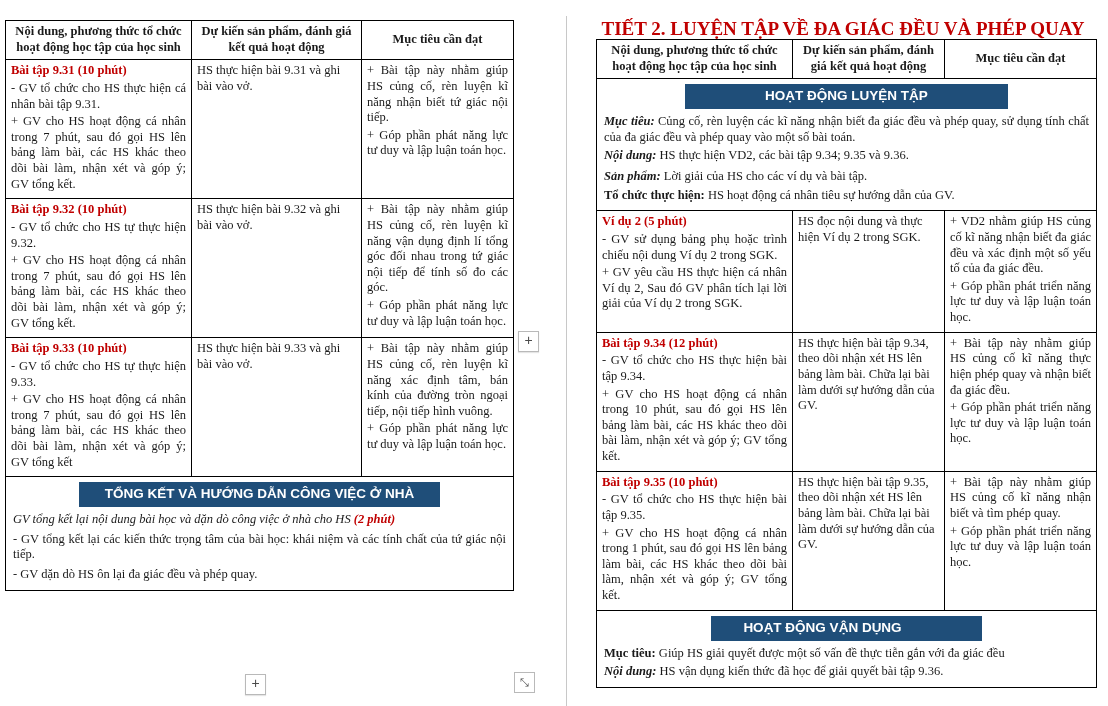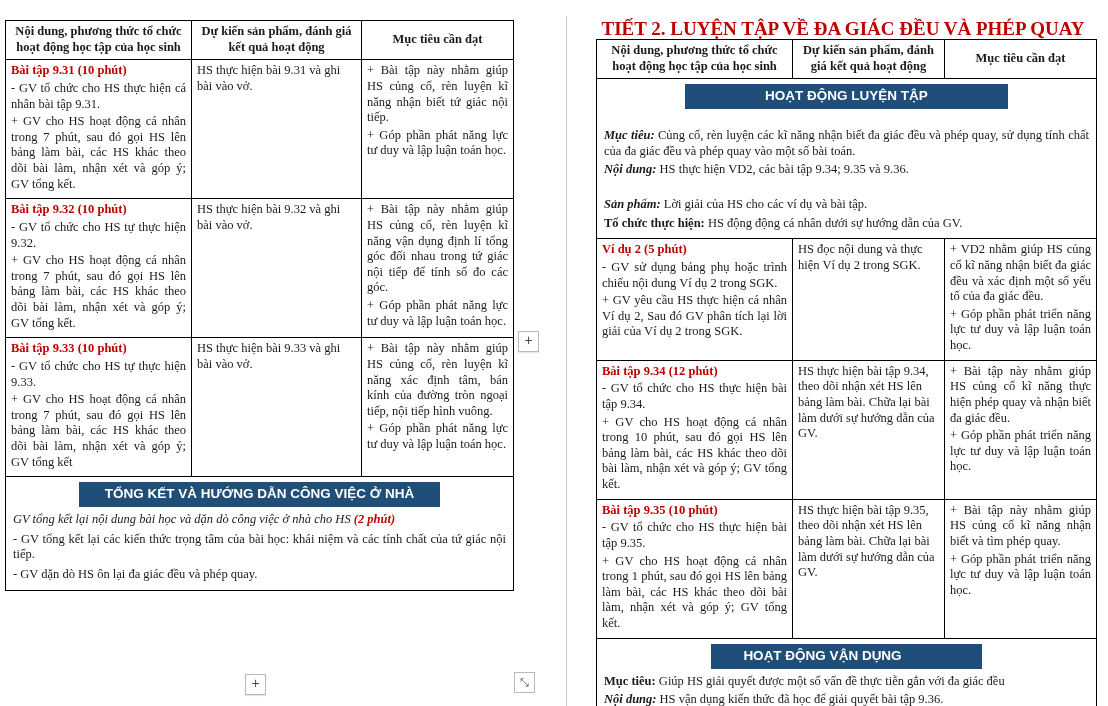--- a/index.html
+++ b/index.html
@@ -233,31 +233,31 @@
         <td class="hdr">Nội dung, phương thức tổ chức hoạt động học tập của học sinh</td>
         <td class="hdr">Dự kiến sản phẩm, đánh giá kết quả hoạt động</td>
         <td class="hdr">Mục tiêu cần đạt</td>
       </tr>
 
       <tr>
         <td colspan="3" class="pad-cell">
           <div class="banner-wrap">
             <span class="banner-inline" style="padding-left:80px;padding-right:80px;">HOẠT ĐỘNG LUYỆN TẬP</span>
           </div>
-          <p class="nm just" style="margin-top:19px;font-family:Liberation Serif, serif;">
+          <p class="nm just" style="margin-top:5px;font-family:Liberation Serif, serif;">
             <span class="b ital">Mục tiêu:</span><span> Củng cố, rèn luyện các kĩ năng nhận biết đa giác đều và phép quay, sử dụng tính chất của đa giác đều và phép quay vào một số bài toán.</span>
           </p>
           <p class="nm just" style="margin-top:3px;">
             <span class="b ital">Nội dung:</span><span> HS thực hiện VD2, các bài tập 9.34; 9.35 và 9.36.</span>
           </p>
-          <p class="nm just" style="margin-top:19px;">
+          <p class="nm just" style="margin-top:5px;">
             <span class="b ital">Sản phẩm:</span><span> Lời giải của HS cho các ví dụ và bài tập.</span>
           </p>
           <p class="nm just" style="margin-top:3px;">
-            <span class="b">Tổ chức thực hiện:</span><span> HS động động cá nhân dưới sự hướng dẫn của GV.</span>
+            <span class="b">Tổ chức thực hiện:</span><span> HS hoạt động cá nhân tiêu sự hướng dẫn của GV.</span>
           </p>
         </td>
       </tr>
 
       <tr>
         <td>
           <p class="nm red">Ví dụ 2 (5 phút)</p>
           <p class="nm just">- GV sử dụng bảng phụ hoặc trình chiếu nội dung Ví dụ 2 trong SGK.</p>
           <p class="nm just">+ GV yêu cầu HS thực hiện cá nhân Ví dụ 2, Sau đó GV phân tích lại lời giải của Ví dụ 2 trong SGK.</p>
         </td>

